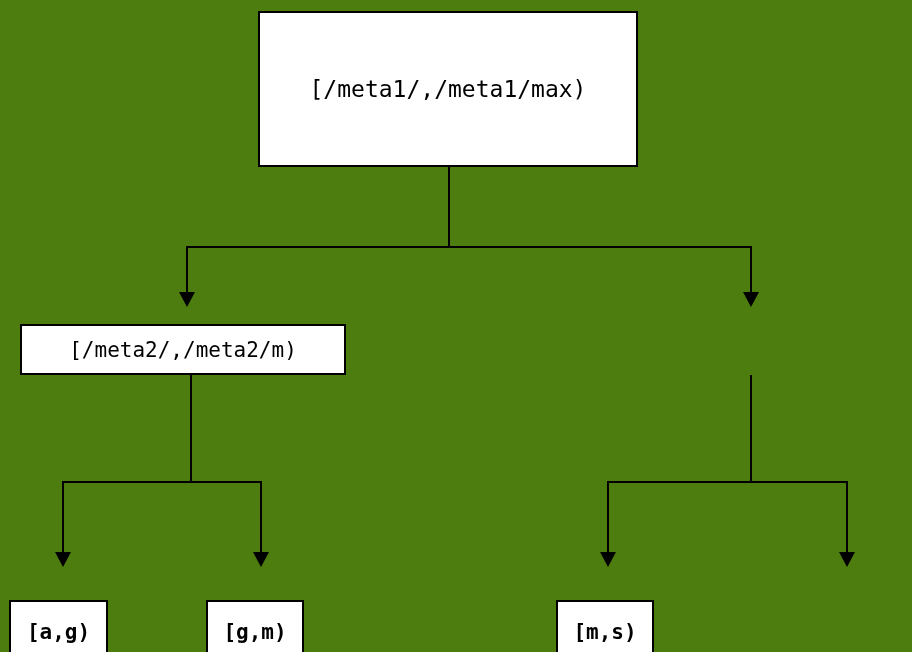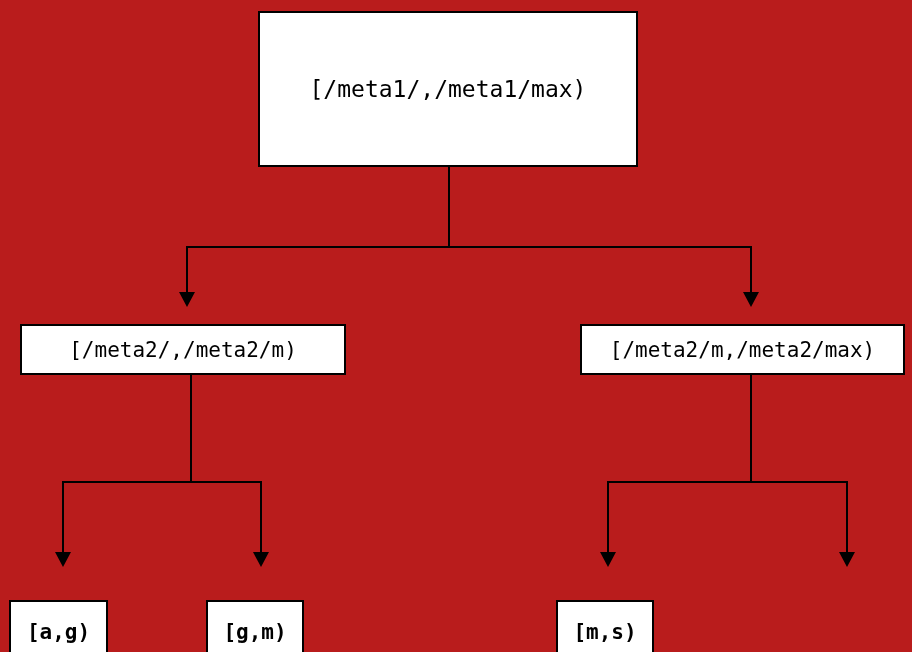--- a/index.html
+++ b/index.html
@@ -8,21 +8,21 @@
     padding: 0;
     background: #ffffff;
   }
   body {
     font-family: "DejaVu Sans Mono", "Liberation Mono", monospace;
   }
   #diagram-root {
     position: relative;
     width: 912px;
     height: 652px;
-    background: #b91c1c;
+    background: #4d7c0f;
     overflow: hidden;
   }
   .node {
     position: absolute;
     box-sizing: border-box;
     background: #ffffff;
     border: 2px solid #000000;
     display: flex;
     align-items: center;
     justify-content: center;
@@ -107,23 +107,20 @@
   <div class="conn-v" style="left:448px; top:167px; height:81px;"></div>
   <div class="conn-h" style="left:186px; top:246px; width:566px;"></div>
   <div class="conn-v" style="left:186px; top:246px; height:48px;"></div>
   <div class="arrow-head" style="left:179px; top:292px;"></div>
   <div class="conn-v" style="left:750px; top:246px; height:48px;"></div>
   <div class="arrow-head" style="left:743px; top:292px;"></div>
 
   <div class="node node-mid node-mid-left">
     <span class="node-label">[/meta2/,/meta2/m)</span>
   </div>
-  <div class="node node-mid node-mid-right">
-    <span class="node-label">[/meta2/m,/meta2/max)</span>
-  </div>
 
   <div class="conn-v" style="left:190px; top:375px; height:107px;"></div>
   <div class="conn-h" style="left:62px; top:481px; width:200px;"></div>
   <div class="conn-v" style="left:62px; top:481px; height:73px;"></div>
   <div class="arrow-head" style="left:55px; top:552px;"></div>
   <div class="conn-v" style="left:260px; top:481px; height:73px;"></div>
   <div class="arrow-head" style="left:253px; top:552px;"></div>
 
   <div class="conn-v" style="left:750px; top:375px; height:107px;"></div>
   <div class="conn-h" style="left:607px; top:481px; width:241px;"></div>

